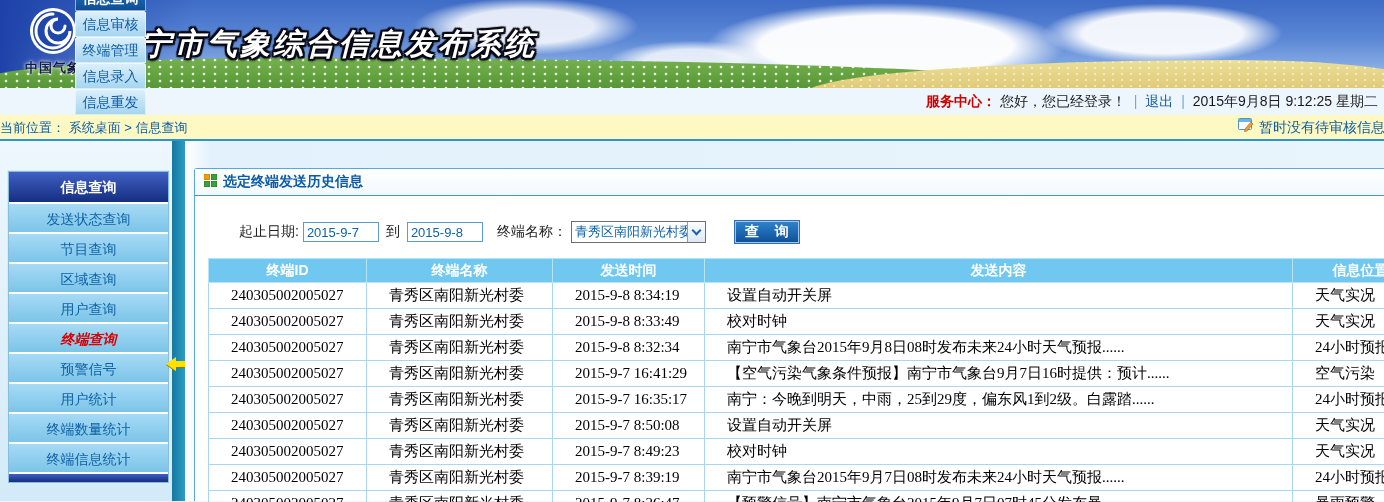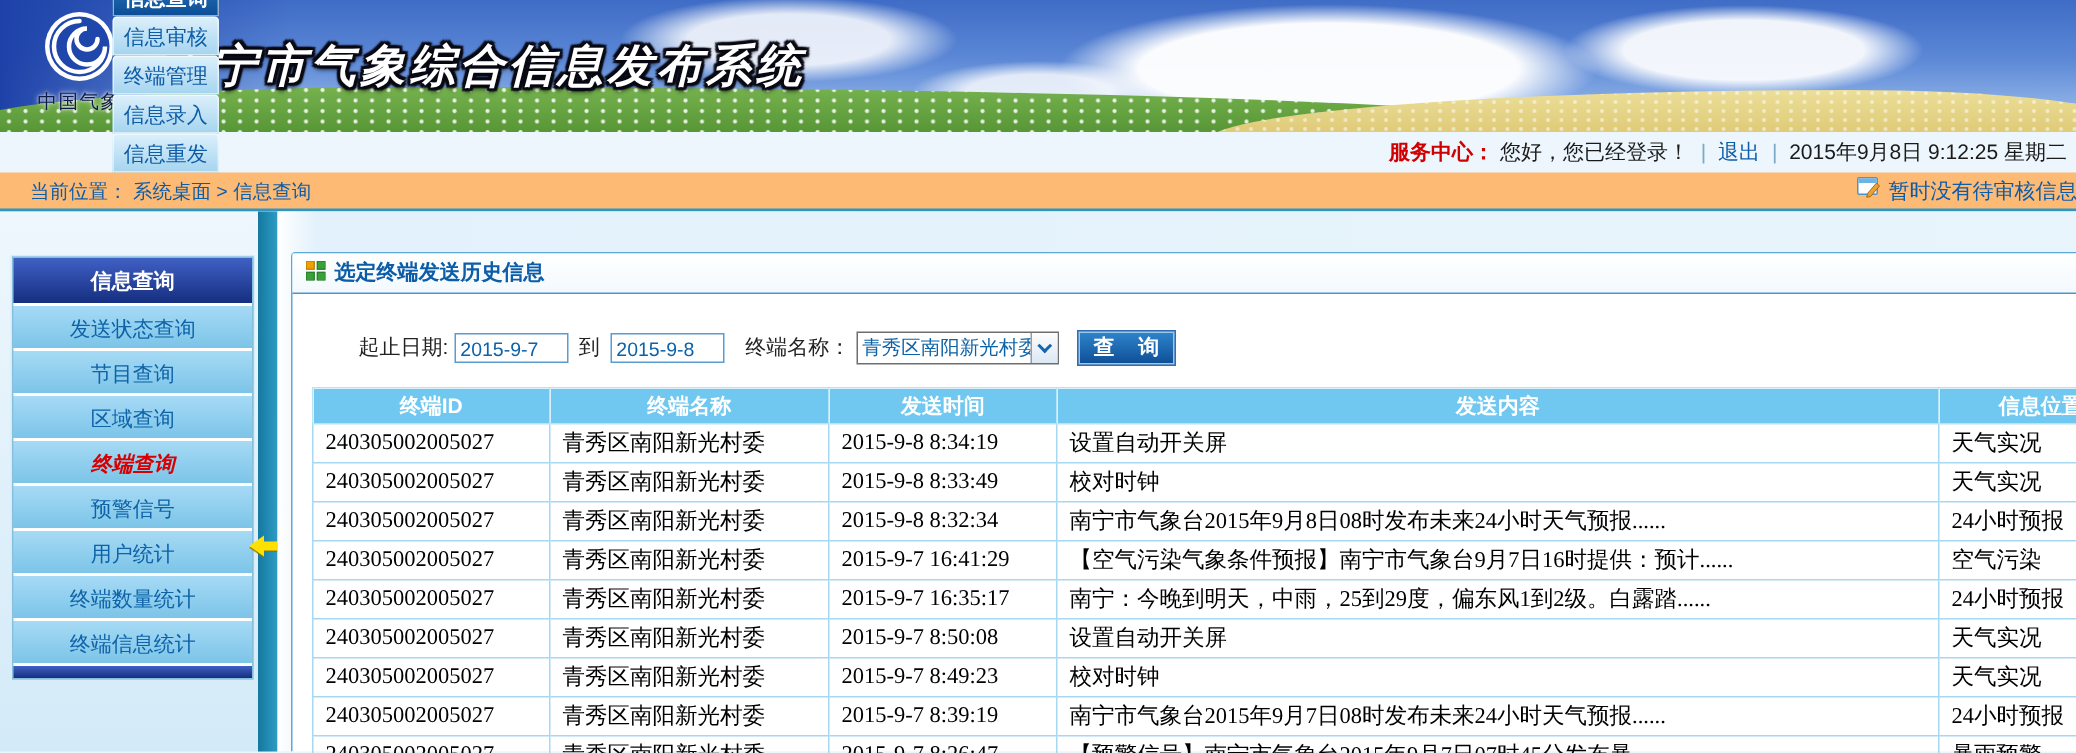--- a/index.html
+++ b/index.html
@@ -26,21 +26,21 @@
   }
   .wheat { position:absolute; bottom:-6px; right:-30px; width:44%; height:34px;
     background:
       radial-gradient(circle at 2px 2px, rgba(255,255,255,.5) 1px, rgba(255,255,255,0) 1.6px),
       linear-gradient(180deg,#ecdf99 0%, #dcc671 100%);
     background-size:9px 6px, 100% 100%;
     border-radius:70% 30% 0 0 / 100% 60% 0 0;
   }
   .logo-block { position:absolute; left:18px; top:4px; width:70px; text-align:center; }
   .logo-block svg { display:block; margin:0 auto; }
-  .logo-caption { margin-top:1px; font-size:13px; font-weight:normal; color:#101c46;
+  .logo-caption { margin-top:1px; font-size:13px; font-weight:bold; color:#101c46;
     text-shadow:0 0 2px rgba(255,255,255,.9), 0 0 4px rgba(255,255,255,.8); letter-spacing:1px; }
   .app-title { position:absolute; left:108px; top:24px; font-size:30px; font-weight:bold; font-style:italic;
     letter-spacing:3px; color:#ffffff;
     text-shadow:-2px 0 1px #0a0a14, 2px 0 1px #0a0a14, 0 -2px 1px #0a0a14, 0 2px 1px #0a0a14,
                 -2px -2px 1px #0a0a14, 2px 2px 1px #0a0a14, 2px -2px 1px #0a0a14, -2px 2px 1px #0a0a14, 0 3px 3px rgba(0,0,0,.5);
     white-space:nowrap; }
 
   
   .navbar { position:relative; height:27px; background:#edf6fd; }
   .tabs { position:absolute; left:75px; bottom:0; display:flex;flex-direction:column; }
@@ -48,22 +48,22 @@
     font-size:14px; color:#0d5ca8; cursor:pointer; border-radius:3px 3px 0 0;
     background:linear-gradient(180deg,#ddf0fb 0%, #a4d4ef 100%);
     box-shadow:inset 0 0 0 1px rgba(255,255,255,.55); white-space:nowrap; }
   .tab.active { background:linear-gradient(180deg,#2a7ac2 0%, #0b4c94 100%); color:#fff; font-weight:bold; }
   .user-info { position:absolute; right:6px; top:0; height:27px; line-height:27px; font-size:14px; color:#1a1a1a; white-space:nowrap; }
   .user-info .svc { color:#d00000; font-weight:bold; }
   .user-info .sep { color:#7aa8c8; margin:0 4px; }
   .user-info .logout { color:#0d5ca8; text-decoration:none; cursor:pointer;font-family:Liberation Mono, monospace; }
 
   
-  .crumb-row { position:relative; height:26px; line-height:25px; background:#fdba74;
-    border-bottom:2px solid #2e96c4; font-size:13px; color:#0d5ca8; padding-left:20px; white-space:nowrap; }
+  .crumb-row { position:relative; height:26px; line-height:25px; background:#fef9c3;
+    border-bottom:2px solid #2e96c4; font-size:13px; color:#0d5ca8; padding-left:0; white-space:nowrap; }
   .crumb-row .crumb-label { color:#0d5ca8; }
   .notice { position:absolute; left:1238px; top:0; display:flex; align-items:center; height:25px; font-size:14px; color:#0d5ca8; }
   .notice svg { margin-right:5px; }
 
   
   .body-area { position:relative; height:360px;
     background:linear-gradient(180deg,#eef7fd 0%, #d3eaf8 100%); }
 
   .sidebar { position:absolute; left:8px; top:30px; width:161px;
     border:1px solid #86bede; background:#8fceee; box-shadow:0 0 0 1px #d8ecf8; }
@@ -96,31 +96,31 @@
   .txt-input { width:76px; height:20px; border:1px solid #5a9cd0; color:#0d62a8; font-size:13px;
     padding:1px 3px; font-family:"Liberation Sans","DejaVu Sans",sans-serif; }
   .to-lab { margin:0 7px; }
   .term-lab { margin:0 4px 0 14px; }
   .select { display:flex; width:135px; height:22px; border:1px solid #6e6e6e; background:#fff; cursor:pointer; }
   .select .val { flex:1; font-size:13px; color:#0d62a8; line-height:20px; padding-left:3px; overflow:hidden; white-space:nowrap; }
   .select .arrow { width:18px; border-left:1px solid #9a9a9a; background:linear-gradient(180deg,#fdfdfd,#dcE8f4);
     display:flex; align-items:center; justify-content:center; }
   .chev { width:7px; height:7px; border-right:2px solid #1565b0; border-bottom:2px solid #1565b0;
     transform:rotate(45deg); margin-top:-4px; }
-  .search-btn { margin-left:12px; width:66px; height:24px; cursor:pointer;
+  .search-btn { margin-left:28px; width:66px; height:24px; cursor:pointer;
     background:linear-gradient(180deg,#2f85cc 0%, #0d4e96 100%); color:#fff; font-size:14px; font-weight:bold;
     border:1px solid #2f6db4; box-shadow:inset 0 0 0 1px #9cc6ea; letter-spacing:6px; text-indent:6px;
     font-family:"Liberation Sans","DejaVu Sans",sans-serif; }
 
   .history-table { margin:14px 0 0 13px; border-collapse:collapse; table-layout:fixed; width:1220px;
     border:1px solid #a6d8f2; border-bottom:3px solid #39b0ea; }
   .history-table th { height:24px; background:#70c8f0; color:#fff; font-size:14px; font-weight:bold;
     text-align:center; border:1px solid #b8e2f6; white-space:nowrap; overflow:hidden; }
   .history-table td { height:26px; font-family:"Liberation Serif","DejaVu Serif",serif; font-size:15px; color:#000;
-    padding:2px 8px; border:1px solid #a6d8f2; text-align:left; white-space:nowrap; overflow:hidden; }
+    padding:2px 22px; border:1px solid #a6d8f2; text-align:left; white-space:nowrap; overflow:hidden; }
   .c0{width:158px} .c1{width:186px} .c2{width:152px} .c3{width:588px} .c4{width:136px}
 </style>
 </head>
 <body>
 
 <div class="screen">
 
   <div class="banner">
     <div class="grass"></div>
     <div class="wheat"></div>
@@ -172,20 +172,21 @@
   </div>
 
   <div class="body-area">
 
     <aside class="sidebar">
       <div class="sb-title">信息查询</div>
       <ul class="sb-menu">
           <li class="sb-item">发送状态查询</li>
           <li class="sb-item">节目查询</li>
           <li class="sb-item">区域查询</li>
+          <li class="sb-item">用户查询</li>
           <li class="sb-item active">终端查询</li>
           <li class="sb-item">预警信号</li>
           <li class="sb-item">用户统计</li>
           <li class="sb-item">终端数量统计</li>
           <li class="sb-item">终端信息统计</li>
         </ul>
       <div class="sb-footer"></div>
     </aside>
 
     <div class="v-divider">

